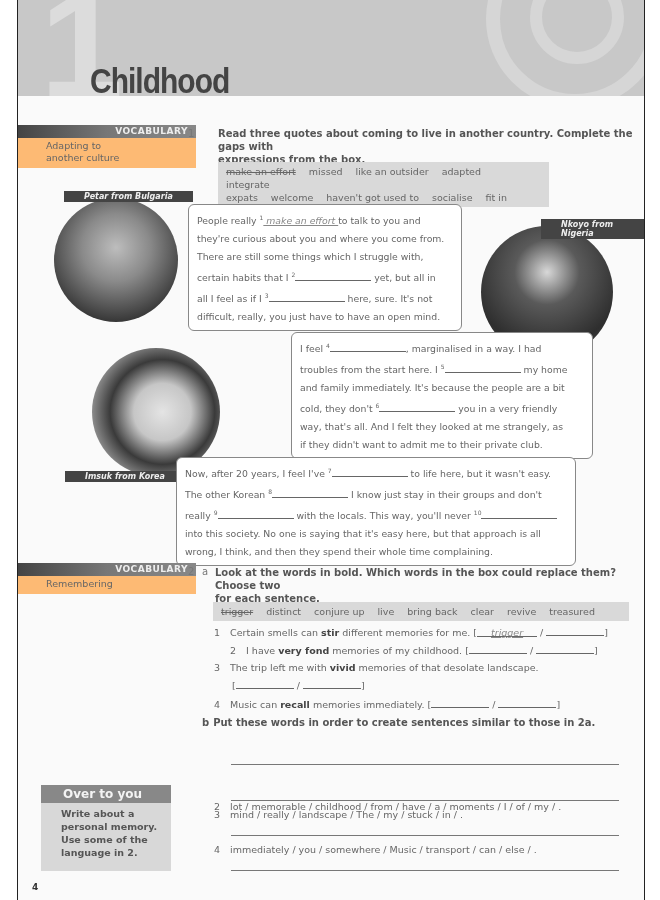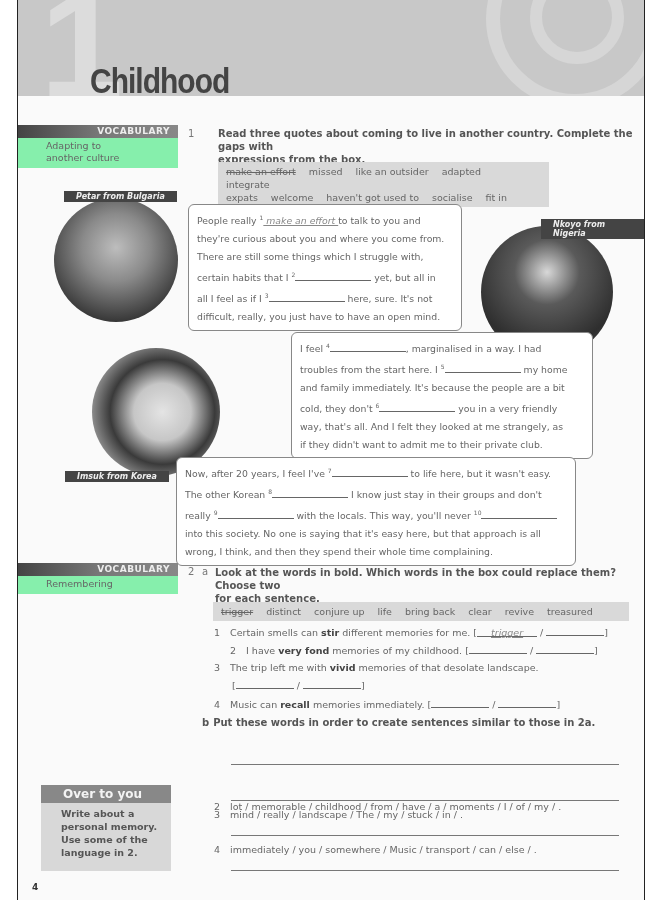--- a/index.html
+++ b/index.html
@@ -3,34 +3,34 @@
 <meta charset="utf-8">
 <style>
   html,body{margin:0;padding:0;background:#fff;}
   body{width:660px;height:900px;position:relative;overflow:hidden;font-family:"DejaVu Sans",sans-serif;color:#555;}
   .page{position:absolute;left:17px;top:0;width:626px;height:900px;background:#fafafa;border-left:1px solid #222;border-right:1px solid #222;}
   .header{position:absolute;left:0;top:0;width:626px;height:96px;background:#c8c8c8;overflow:hidden;}
   .bignum{position:absolute;left:22px;top:-30px;font-size:150px;font-weight:bold;color:#dcdcdc;font-family:"Liberation Sans",sans-serif;line-height:1;}
   .target{position:absolute;right:-20px;top:-70px;width:150px;height:150px;border-radius:50%;border:14px solid #d6d6d6;}
   .target2{position:absolute;right:20px;top:-30px;width:70px;height:70px;border-radius:50%;border:12px solid #d6d6d6;}
   .title{position:absolute;left:72px;top:62px;font-size:30px;font-weight:bold;color:#444;font-family:"Liberation Sans",sans-serif;letter-spacing:-1px;transform:scaleY(1.15);transform-origin:left top;}
-  .vocab-tab{position:absolute;width:160px;background:#86efac;}
+  .vocab-tab{position:absolute;width:178px;background:#fdba74;}
   .vocab-head{height:13px;background:linear-gradient(90deg,#444 0%,#777 50%,#888 100%);color:#eee;font-size:9px;font-weight:bold;text-align:right;padding-right:8px;line-height:13px;letter-spacing:0.5px;}
   .vocab-sub{font-size:9.5px;color:#666;padding:2px 6px 4px 28px;line-height:12px;}
   .qnum{position:absolute;font-size:10px;color:#777;}
   .instr{position:absolute;font-size:10px;font-weight:bold;color:#555;line-height:13px;}
   .wordbox{position:absolute;background:#d9d9d9;font-size:9.5px;color:#666;padding:3px 8px;line-height:13px;}
   .wordbox span{margin-right:10px;}
   .strike{text-decoration:line-through;}
   .quote{position:absolute;background:#fff;border:1px solid #888;border-radius:6px;font-size:9.3px;color:#666;padding:4px 8px;line-height:18px;}
   .blank{display:inline-block;border-bottom:1px solid #666;height:10px;vertical-align:baseline;}
   .filled{color:#888;font-style:italic;text-decoration:underline;}
   sup{font-size:6px;}
   .photo{position:absolute;border-radius:50%;overflow:hidden;}
-  .caption{position:absolute;background:#444;color:#eee;font-size:8px;font-style:italic;font-weight:bold;padding:1px 12px;}
+  .caption{position:absolute;background:#444;color:#eee;font-size:8px;font-style:italic;font-weight:bold;padding:1px 20px;}
   .item{position:absolute;font-size:9.5px;color:#666;line-height:13px;}
   .item b{color:#444;}
   .line{position:absolute;height:1px;background:#777;}
   .over{position:absolute;left:40px;top:785px;width:130px;background:#d8d8d8;}
   .over-head{background:#888;color:#f4f4f4;font-size:12px;font-weight:bold;padding:2px 12px 2px 22px;}
   .over-body{font-size:9.5px;color:#555;font-weight:bold;padding:4px 10px 12px 20px;line-height:13px;}
   .pagenum{position:absolute;left:14px;top:882px;font-size:9px;font-weight:bold;color:#333;}
 </style>
 </head>
 <body>
@@ -119,21 +119,21 @@
   <div class="qnum" style="left:184px;top:566px;">a</div>
   <div class="instr" style="left:197px;top:566px;width:430px;">
     <div>Look at the words in bold. Which words in the box could replace them? Choose two</div>
     <div>for each sentence.</div>
   </div>
 
   <div class="wordbox" style="left:195px;top:602px;width:400px;">
     <span class="strike">trigger</span>
     <span>distinct</span>
     <span>conjure up</span>
-    <span>life</span>
+    <span>live</span>
     <span>bring back</span>
     <span>clear</span>
     <span>revive</span>
     <span>treasured</span>
   </div>
 
   <div class="item" style="left:196px;top:625px;">
     <span style="margin-right:10px">1</span><span>Certain smells can </span><b>stir</b><span> different memories for me.</span>
     [<span class="blank filled" style="width:60px;text-align:center">trigger</span> / <span class="blank" style="width:58px"></span>]
   </div>

